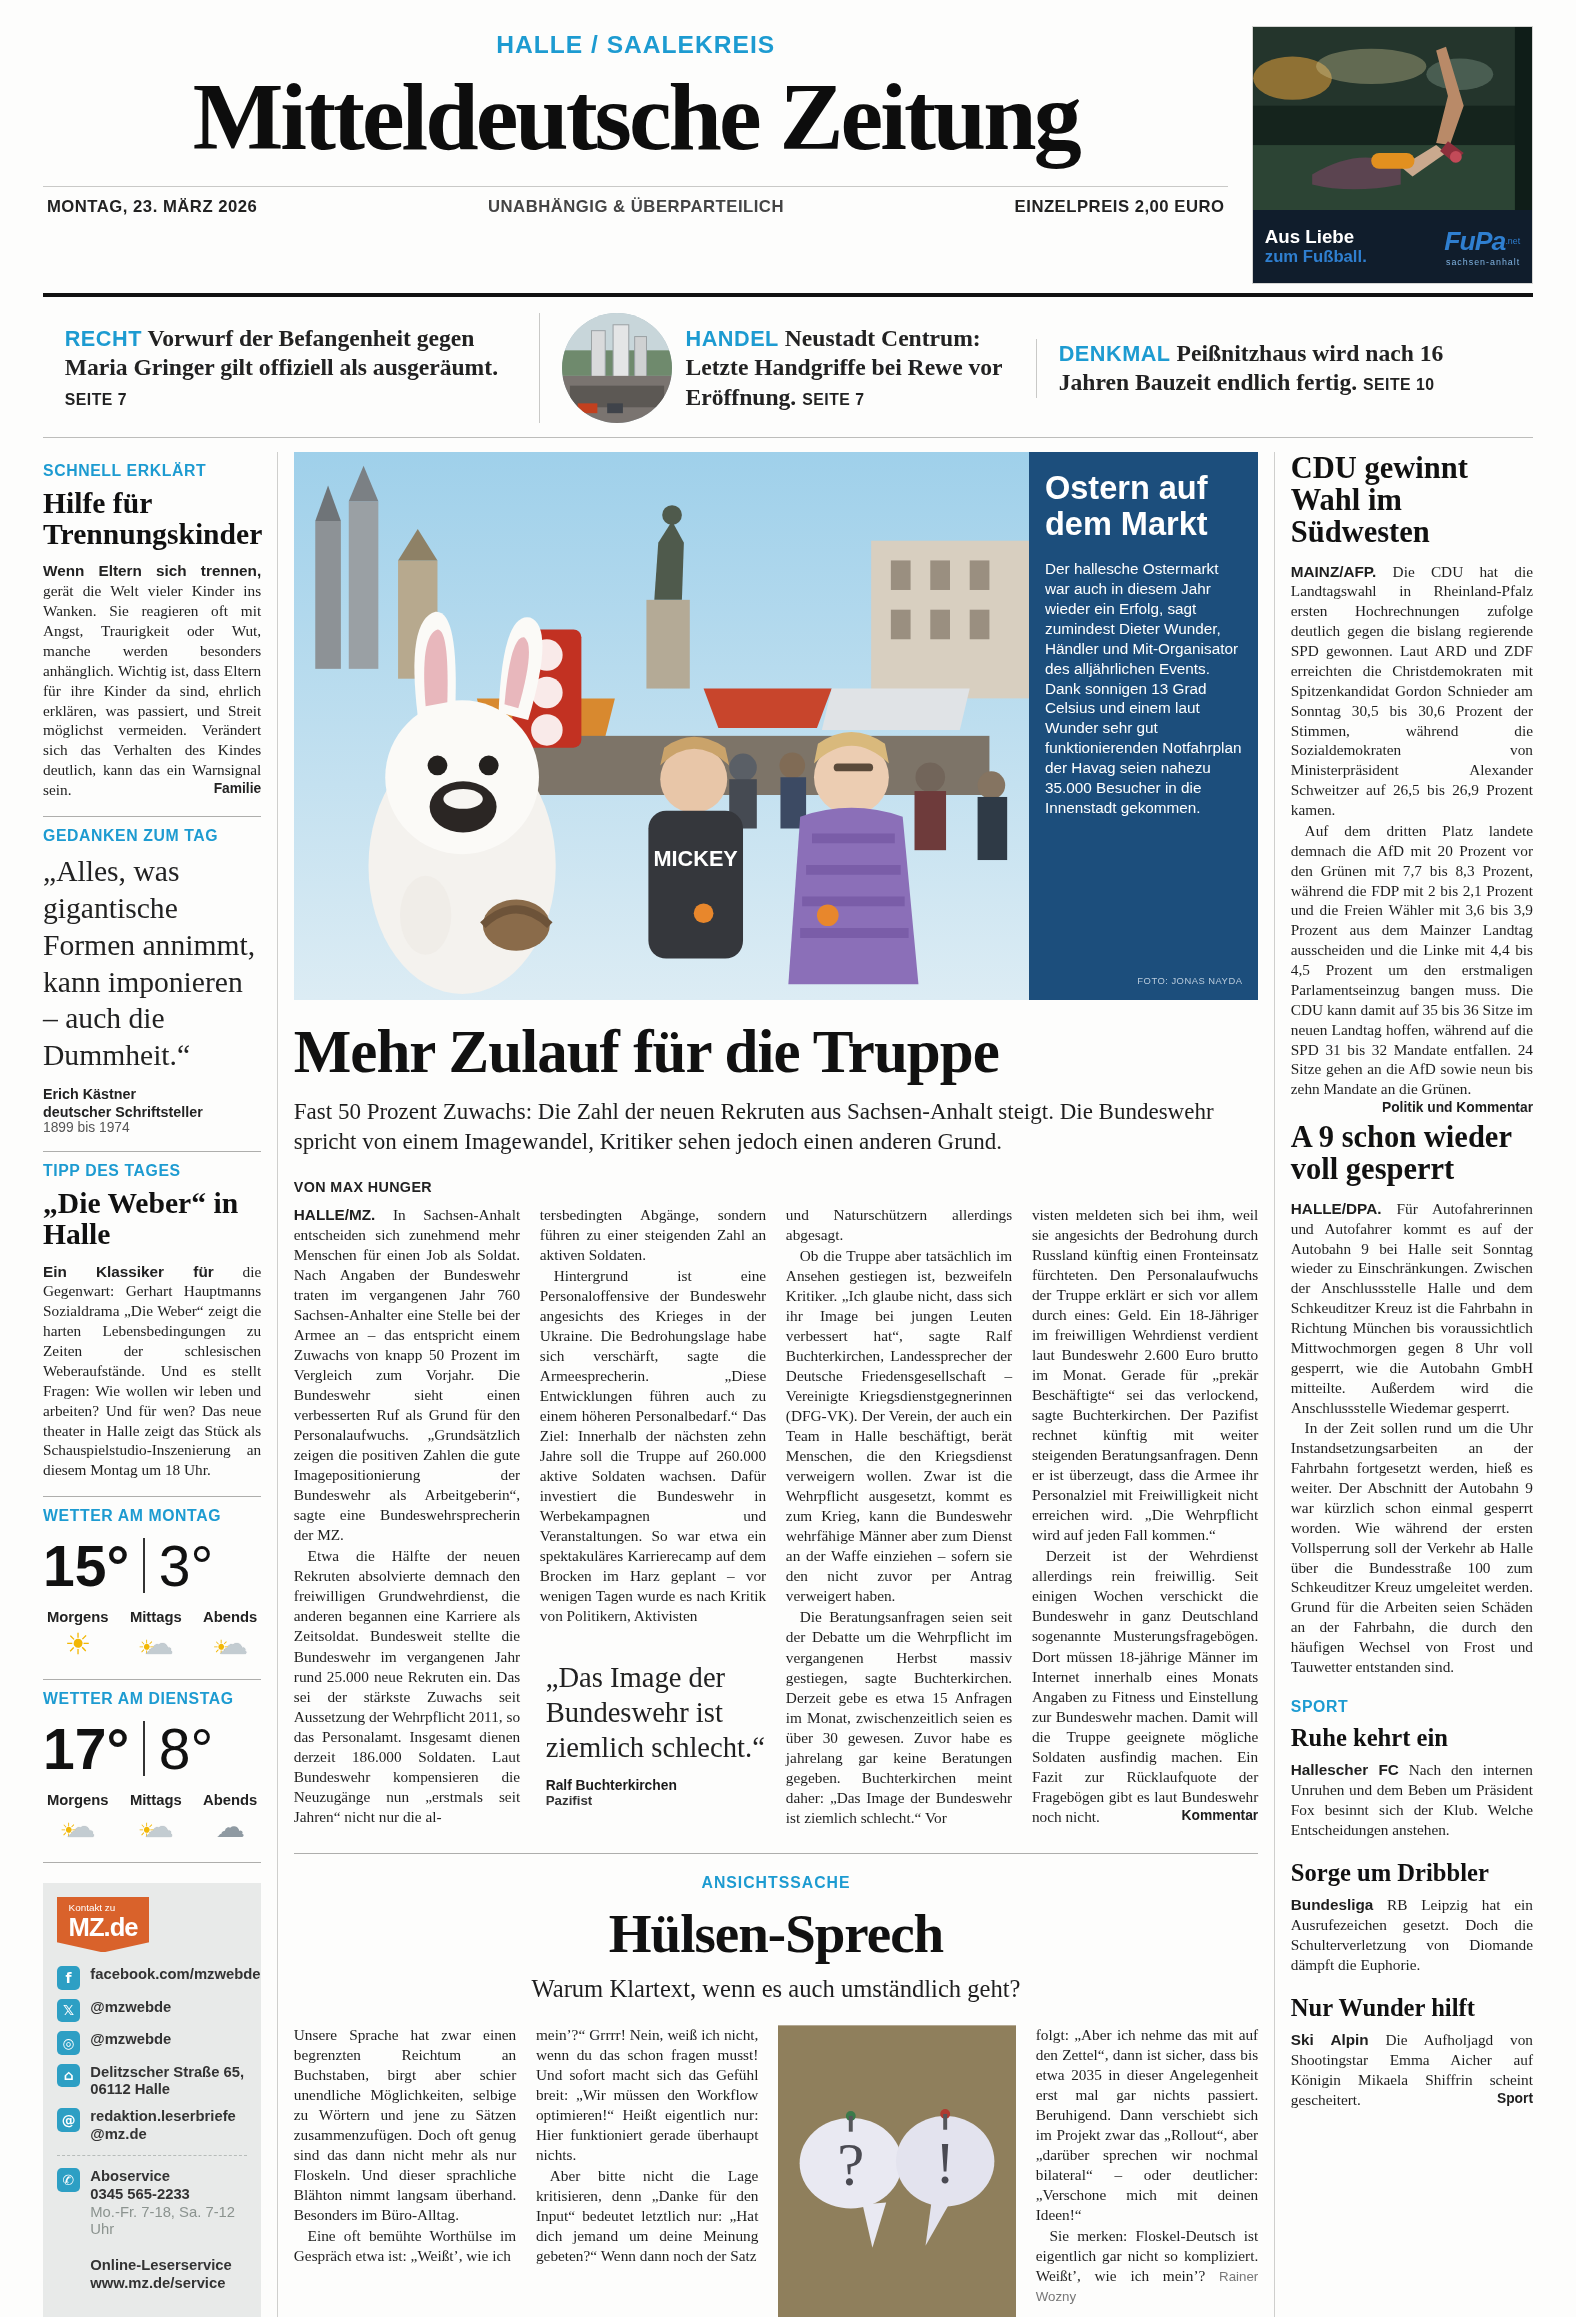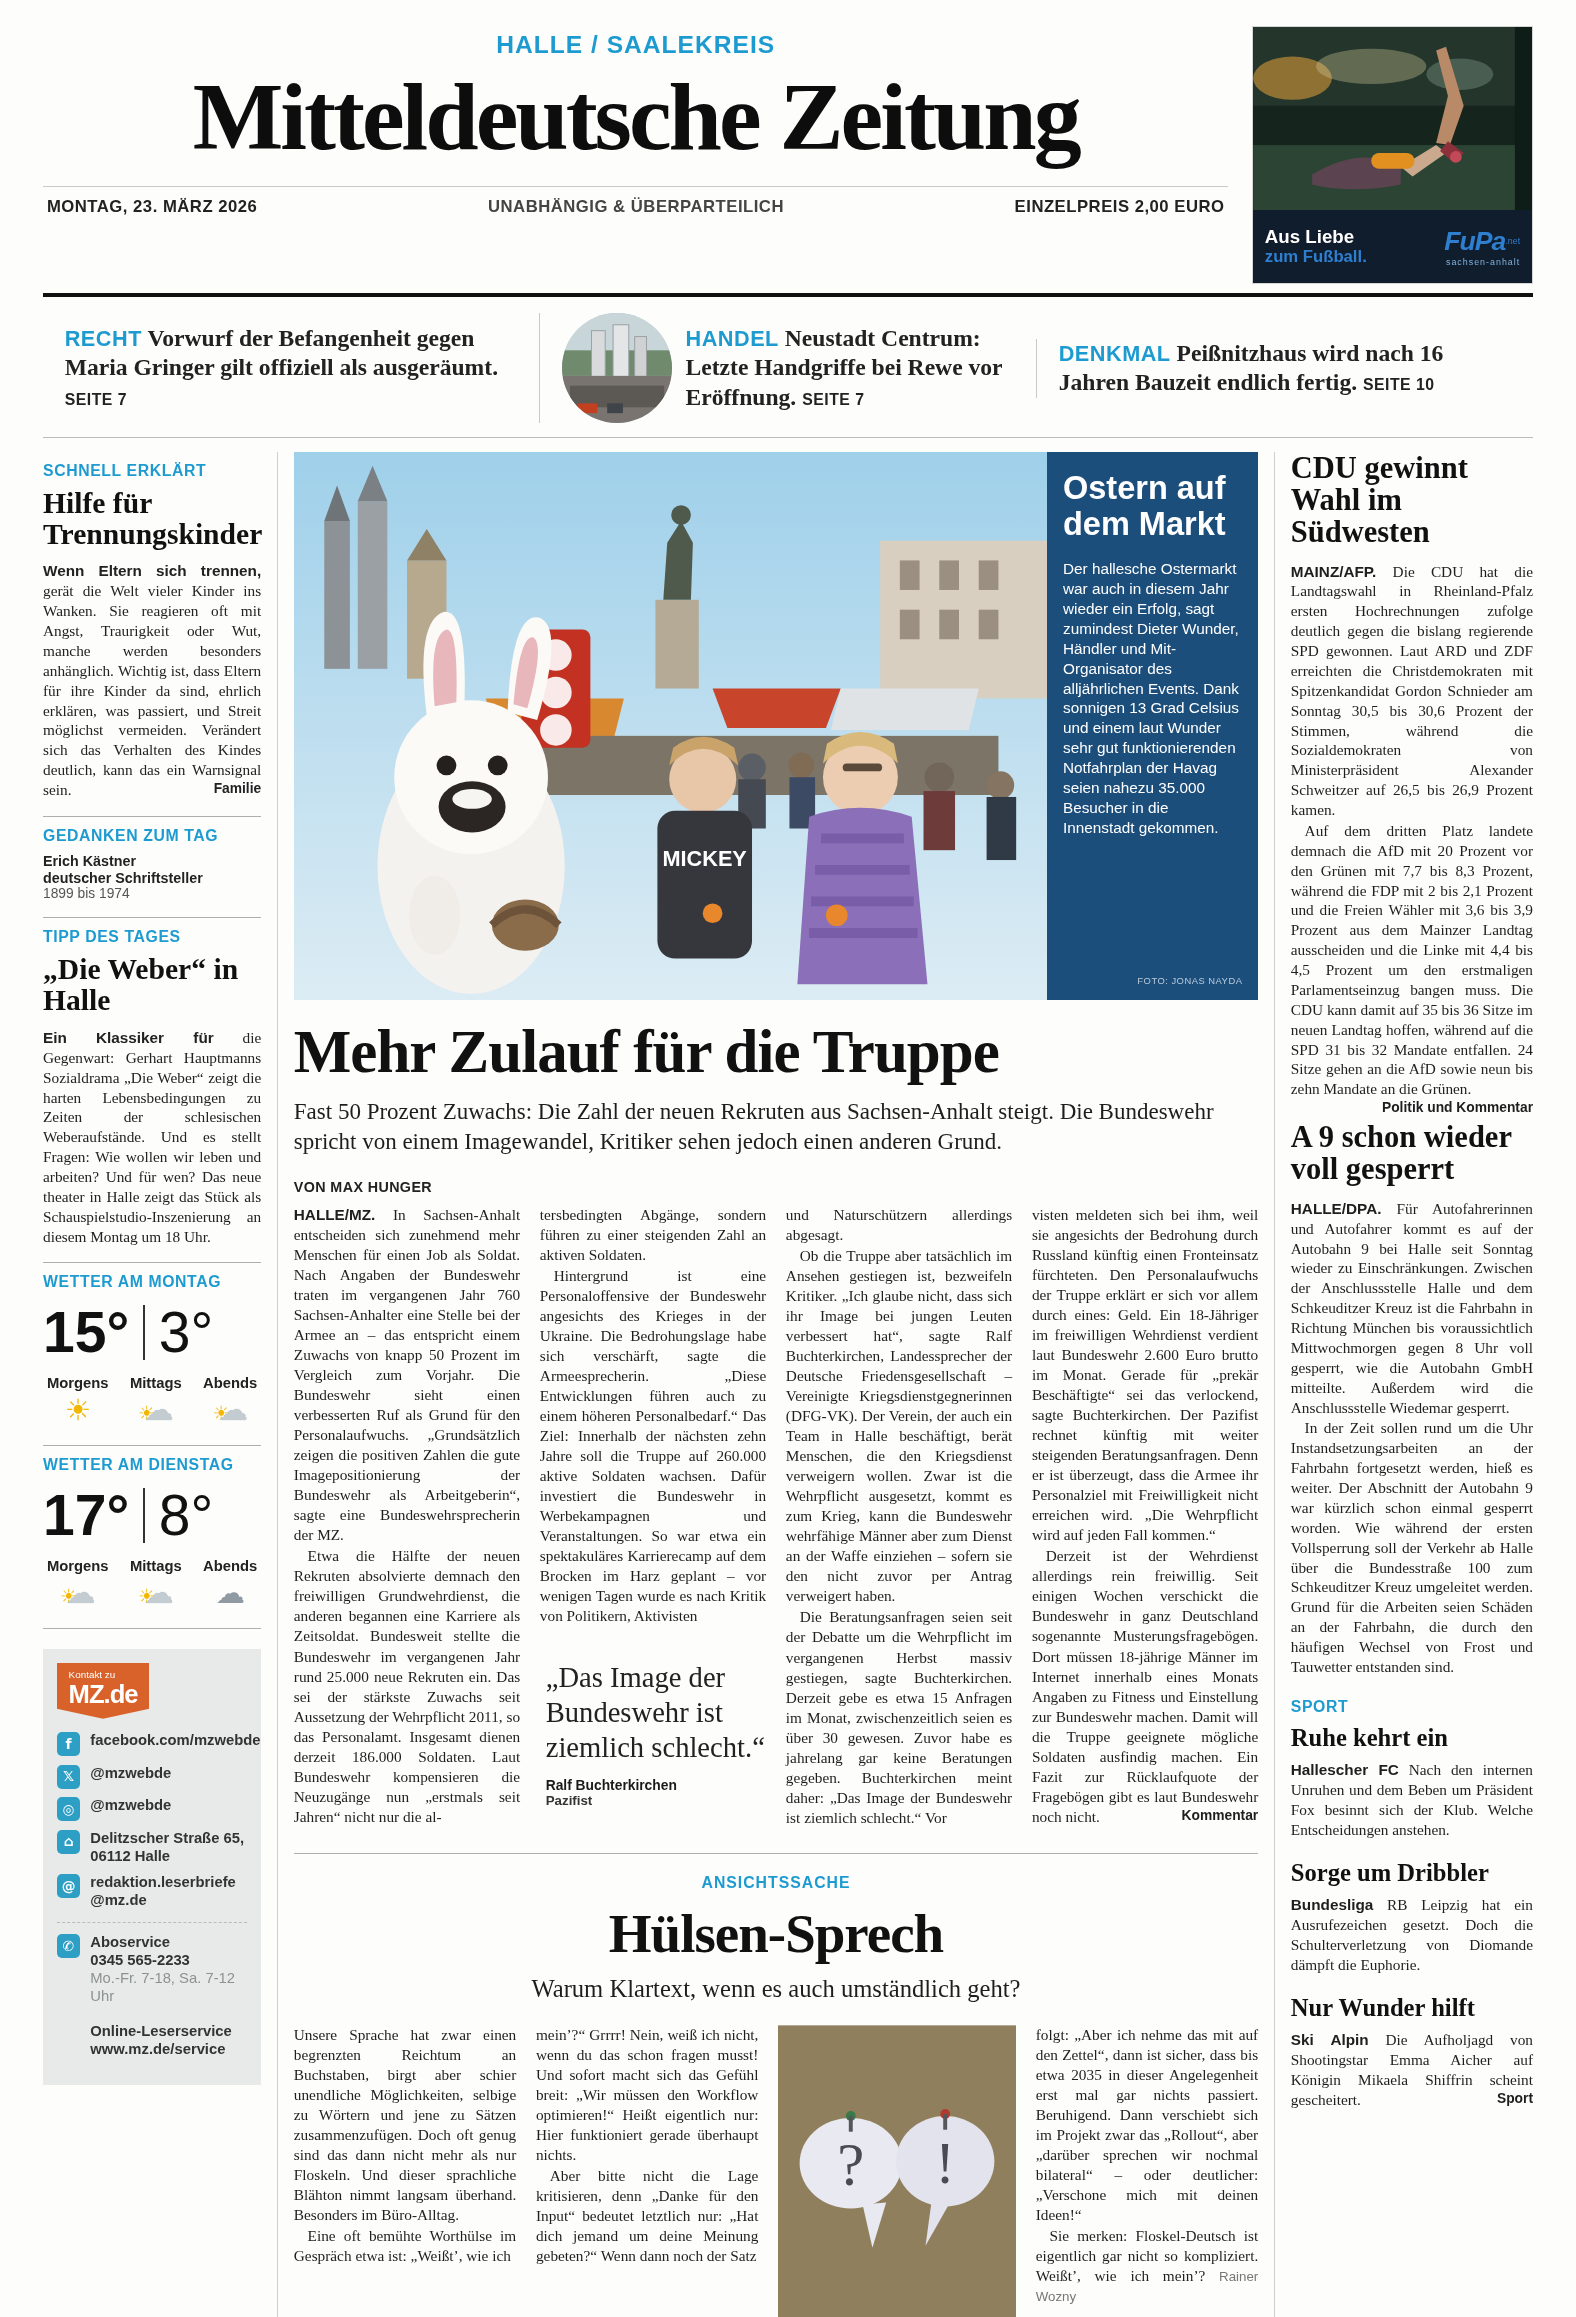--- a/index.html
+++ b/index.html
@@ -82,21 +82,21 @@
     font-family:"Liberation Sans",sans-serif; font-weight:bold; font-size:14.8px; color:#333; line-height:1.2;}
   .mz-ic { width:23.6px; height:23.6px; border-radius:4.9px; background:#2d9fc4; color:#fff; flex:none;
     display:flex; align-items:center; justify-content:center; font-size:13.8px; font-weight:bold;
     font-family:"DejaVu Sans",sans-serif;}
   .mz-div { border-top:1px dashed #b7bcba; margin:11.8px 0; }
   .mz-hours { font-weight:normal; color:#8b938f; }
   
   .photo-block { display:flex; height:548px; }
   .photo { flex:1; position:relative; overflow:hidden; }
   .photo svg { display:block; width:100%; height:100%; }
-  .overlay { width:211px; flex:none; background:#1c4e7c; color:#fff; padding:19.7px 15.8px 13.8px 15.8px;
+  .overlay { width:229px; flex:none; background:#1c4e7c; color:#fff; padding:19.7px 15.8px 13.8px 15.8px;
     display:flex; flex-direction:column; font-family:"Liberation Sans",sans-serif;}
   .overlay h2 { font-size:32.5px; line-height:1.08; font-weight:bold; margin-bottom:17.7px;}
   .overlay p { font-size:15.3px; line-height:1.3; font-weight:500; }
   .overlay .credit { margin-top:auto; text-align:right; font-size:9.4px; color:#b9cbdc; letter-spacing:0.5px;}
   
   .main-article { padding-top:21.7px; }
   .main-head { font-size:61px; font-weight:bold; letter-spacing:-1px; line-height:1.02; color:#111;}
   .main-sub { font-size:23px; line-height:1.3; margin-top:13.8px; color:#1e1e1e; max-width:946px;}
   .byline { font-family:"Liberation Sans",sans-serif; font-weight:bold; font-size:14.3px;
     letter-spacing:0.4px; margin:21.7px 0 9.9px 0; color:#222;}
@@ -216,20 +216,21 @@
         <div class="rail-kicker">SCHNELL ERKLÄRT</div>
         <div class="rail-head">Hilfe für Trennungskinder</div>
         <div class="rail-body">
           <span class="lead-in">Wenn Eltern sich trennen,</span><span> gerät die Welt vieler Kinder ins Wanken. Sie reagieren oft mit Angst, Traurigkeit oder Wut, manche werden besonders anhänglich. Wichtig ist, dass Eltern für ihre Kinder da sind, ehrlich erklären, was passiert, und Streit möglichst vermeiden. Verändert sich das Verhalten des Kindes deutlich, kann das ein Warnsignal sein.</span>
           <span class="endtag">Familie</span>
         </div>
       </div>
 
       <div class="rail-block">
         <div class="rail-kicker">GEDANKEN ZUM TAG</div>
+        <div class="quote-big">„Alles, was gigantische Formen annimmt, kann imponieren – auch die Dummheit.“</div>
         <div class="quote-author">Erich Kästner</div>
         <div class="quote-role">deutscher Schriftsteller</div>
         <div class="quote-years">1899 bis 1974</div>
       </div>
 
       <div class="rail-block">
         <div class="rail-kicker">TIPP DES TAGES</div>
         <div class="rail-head">„Die Weber“ in Halle</div>
         <div class="rail-body">
           <span class="lead-in">Ein Klassiker für</span><span> die Gegenwart: Gerhart Hauptmanns Sozialdrama „Die Weber“ zeigt die harten Lebensbedingungen zu Zeiten der schlesischen Weberaufstände. Und es stellt Fragen: Wie wollen wir leben und arbeiten? Und für wen? Das neue theater in Halle zeigt das Stück als Schauspielstudio-Inszenierung an diesem Montag um 18 Uhr.</span>

